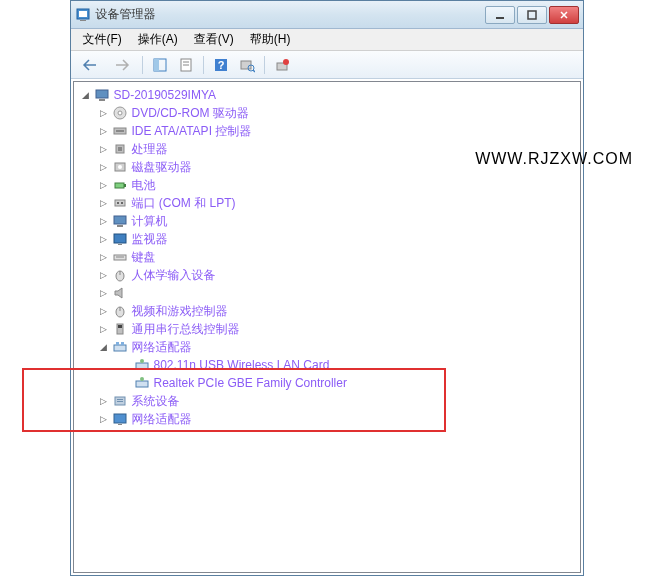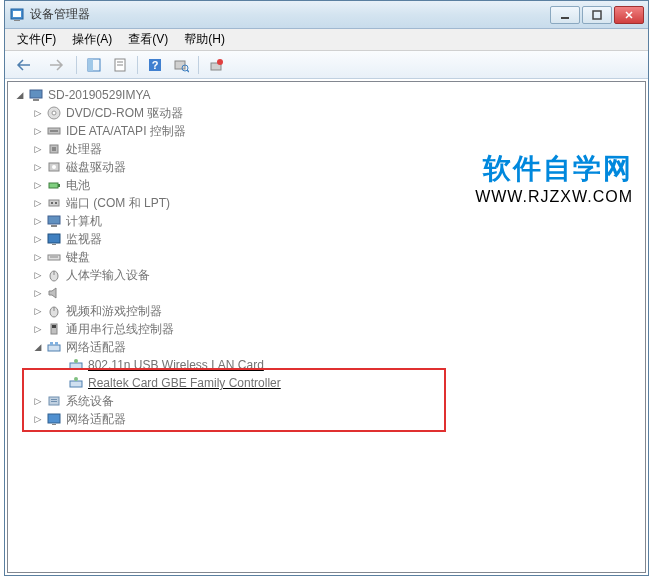--- a/index.html
+++ b/index.html
@@ -6,21 +6,21 @@
     body {
       font-family: "Microsoft YaHei", "SimSun", Tahoma, sans-serif;
       font-size: 12px;
       background: #fff;
       width: 653px;
       height: 579px;
       position: relative;
       overflow: hidden;
     }
     .window {
-      width: 645px;
+      width: 514px;
       height: 576px;
       margin: 0 auto;
       border: 1px solid #5a7fa0;
       background: #fff;
       display: flex;
       flex-direction: column;
     }
     .titlebar {
       height: 28px;
       background: linear-gradient(to bottom, #e8f0f8 0%, #d4e4f0 50%, #c8dcec 100%);
@@ -125,25 +125,25 @@
       margin-right: 2px;
     }
     .node-icon {
       width: 16px; height: 16px;
       margin-right: 4px;
       display: inline-flex;
       align-items: center;
       justify-content: center;
     }
     .node-label {
-      color: #737373;
+      color: #8b5cf6;
     }
     .level-0 { padding-left: 4px; }
     .level-1 { padding-left: 22px; }
-    .level-2 { padding-left: 44px; text-decoration: underline; }
+    .level-2 { padding-left: 44px; }
     .highlight-box {
       position: absolute;
       border: 2px solid #e03030;
       pointer-events: none;
       left: 22px;
       top: 368px;
       width: 424px;
       height: 64px;
     }
     .watermark {
@@ -419,21 +419,21 @@
       <span class="node-label">802.11n USB Wireless LAN Card</span>
     </div>
     <div class="tree-node level-2">
       <span class="expander"></span>
       <span class="node-icon">
         <svg width="16" height="16">
             <rect x="2" y="6" width="12" height="6" fill="#d0e0f0" stroke="#5080b0"></rect>
             <circle cx="8" cy="4" r="2" fill="#80c080"></circle>
           </svg>
       </span>
-      <span class="node-label">Realtek Card GBE Family Controller</span>
+      <span class="node-label">Realtek PCIe GBE Family Controller</span>
     </div>
 
     <div id="tree-after">
         <div class="tree-node level-1">
           <span class="expander">▷</span>
           <span class="node-icon">
             <svg width="16" height="16">
               <rect x="3" y="4" width="10" height="8" fill="#c0d0e0" stroke="#7090b0"></rect>
               <rect x="5" y="6" width="6" height="1" fill="#7090b0"></rect>
               <rect x="5" y="8" width="6" height="1" fill="#7090b0"></rect>
@@ -451,15 +451,14 @@
           </span>
           <span class="node-label">网络适配器</span>
         </div>
       </div>
   </div>
 </div>
 
 <div class="highlight-box"></div>
 
 <div class="watermark">
-  <div class="wm-main">软件自学网</div>
   <div class="wm-sub">WWW.RJZXW.COM</div>
 </div>
 
 </body></html>

